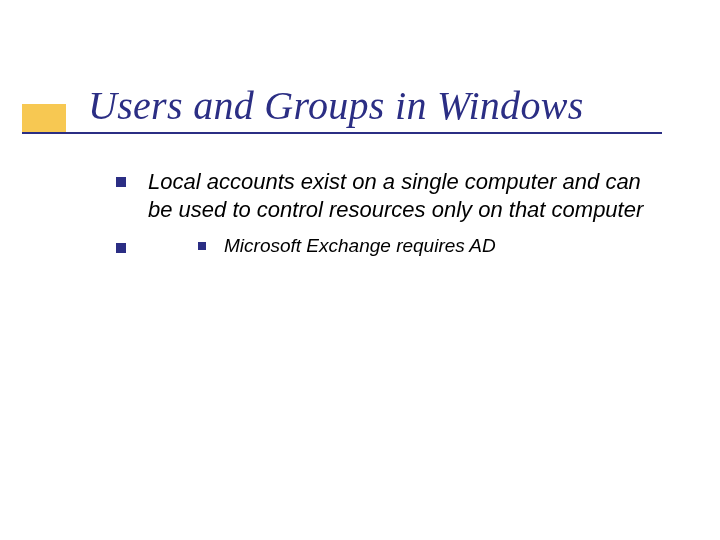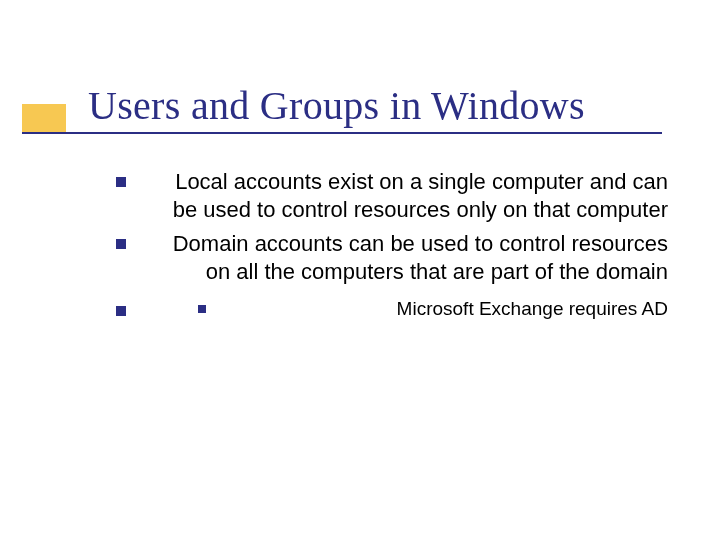--- a/index.html
+++ b/index.html
@@ -10,20 +10,21 @@
     background: #ffffff;
     font-family: Verdana, Geneva, sans-serif;
     color: #000;
     overflow: hidden;
   }
   .slide {
     position: relative;
     width: 720px;
     height: 540px;
     box-sizing: border-box;
+    font-style: italic;
   }
   .accent-bar {
     position: absolute;
     left: 22px;
     top: 104px;
     width: 44px;
     height: 30px;
     background: #f7c852;
     z-index: 1;
   }
@@ -52,21 +53,20 @@
     left: 108px;
     top: 168px;
     width: 560px;
   }
   .item-l1 {
     position: relative;
     padding-left: 40px;
     font-size: 22px;
     line-height: 1.28;
     margin-bottom: 6px;
-    text-align: right;
   }
   .bullet-l1 {
     position: absolute;
     left: 8px;
     top: 9px;
     width: 10px;
     height: 10px;
     background: #2b2e84;
   }
   .sub {
@@ -96,24 +96,20 @@
   <div class="underline"></div>
   <div class="title">Users and Groups in Windows</div>
 
   <div class="body">
 
     <div class="item-l1">
       <span class="bullet-l1"></span>
       <span>Local accounts exist on a single computer and can be used to control resources only on that computer</span>
     </div>
 
-    <div class="item-l1">
-      <span class="bullet-l1"></span>
-      <span>Domain accounts can be used to control resources on all the computers that are part of the domain</span>
-    </div>
 
     <div class="item-l1">
       <span class="bullet-l1"></span>
 
       <div class="sub">
         <div class="item-l2">
           <span class="bullet-l2"></span>
           <span>Microsoft Exchange requires AD</span>
         </div>
       </div>

